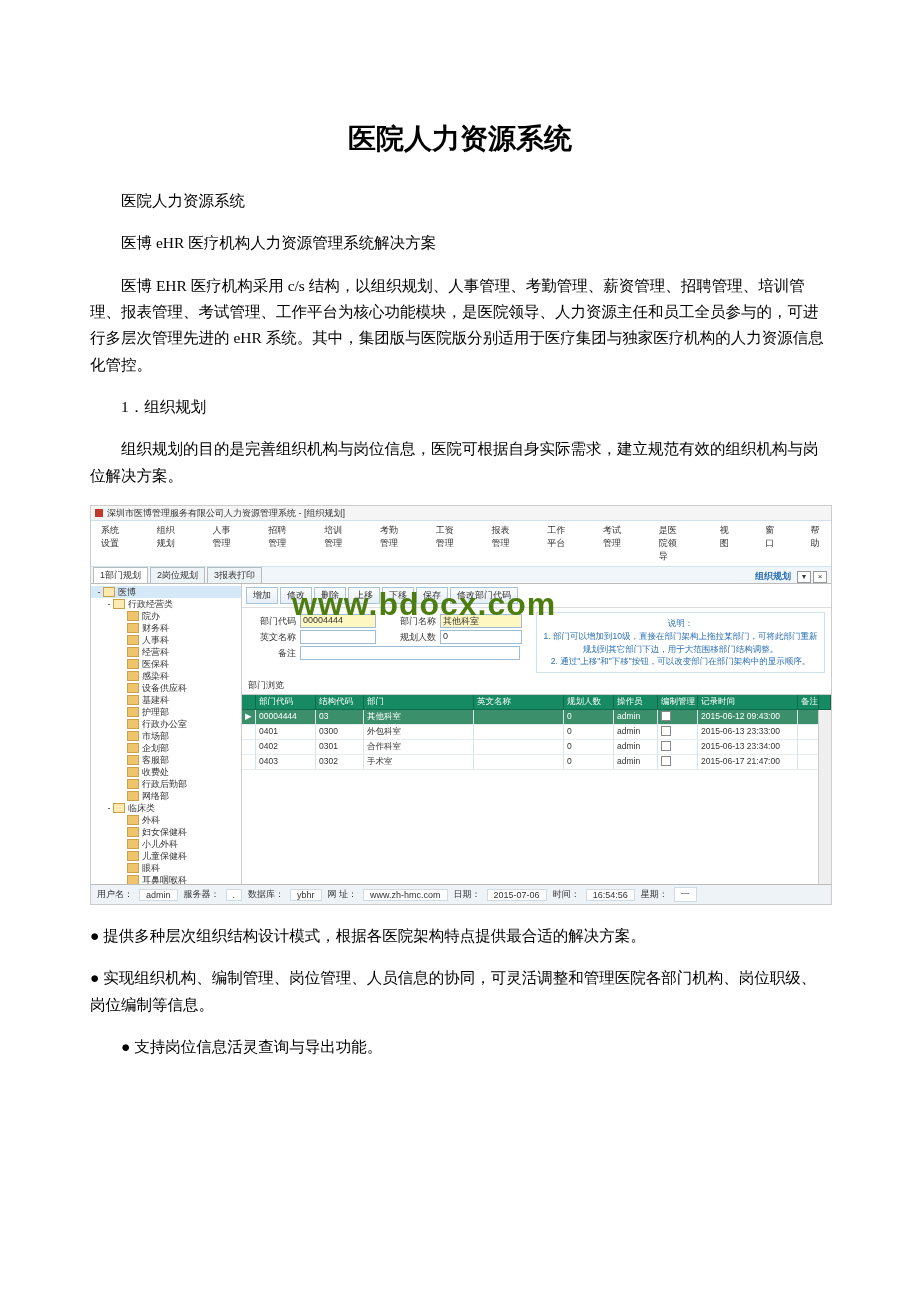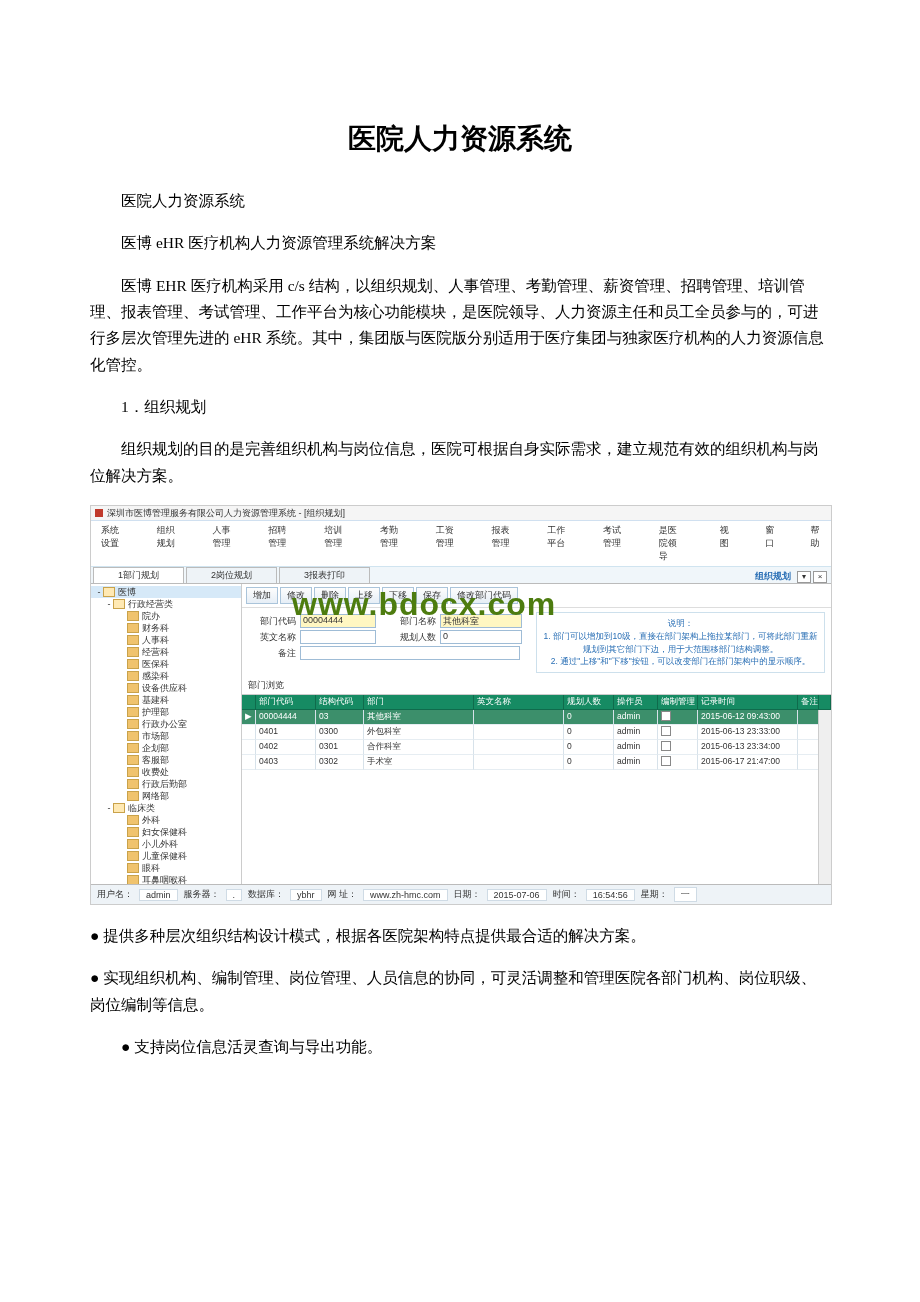--- a/index.html
+++ b/index.html
@@ -55,21 +55,21 @@
   .tabbar {
     display: flex;
     align-items: flex-end;
     border-bottom: 1px solid #bbb;
     background: #f0f6fa;
     height: 16px;
   }
   .tabbar .tab {
     border: 1px solid #bbb;
     border-bottom: none;
-    padding: 1px 24px;
+    padding: 1px 6px;
     margin-left: 2px;
     background: #fff;
     font-size: 9px;
   }
   .right-tools { margin-left: auto; display: flex; align-items: center; gap: 2px; padding-right: 4px; }
   .right-label { color: #2a6fb5; font-weight: bold; padding: 0 4px; }
   .sqbtn { width: 12px; height: 10px; border: 1px solid #999; background: #fff; font-size: 8px; text-align: center; line-height: 10px; }
   .body-split { display: flex; height: 300px; }
   .tree {
     width: 150px;

